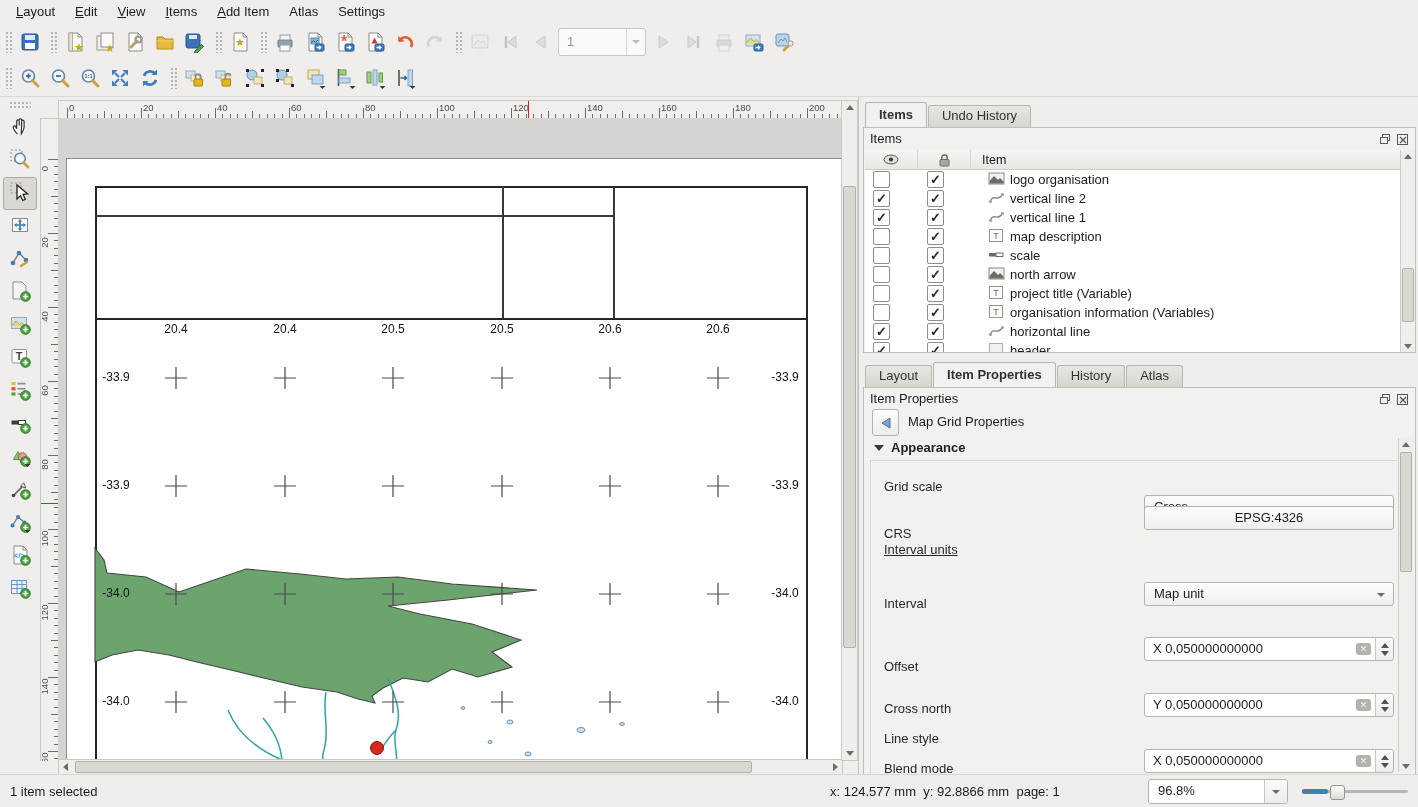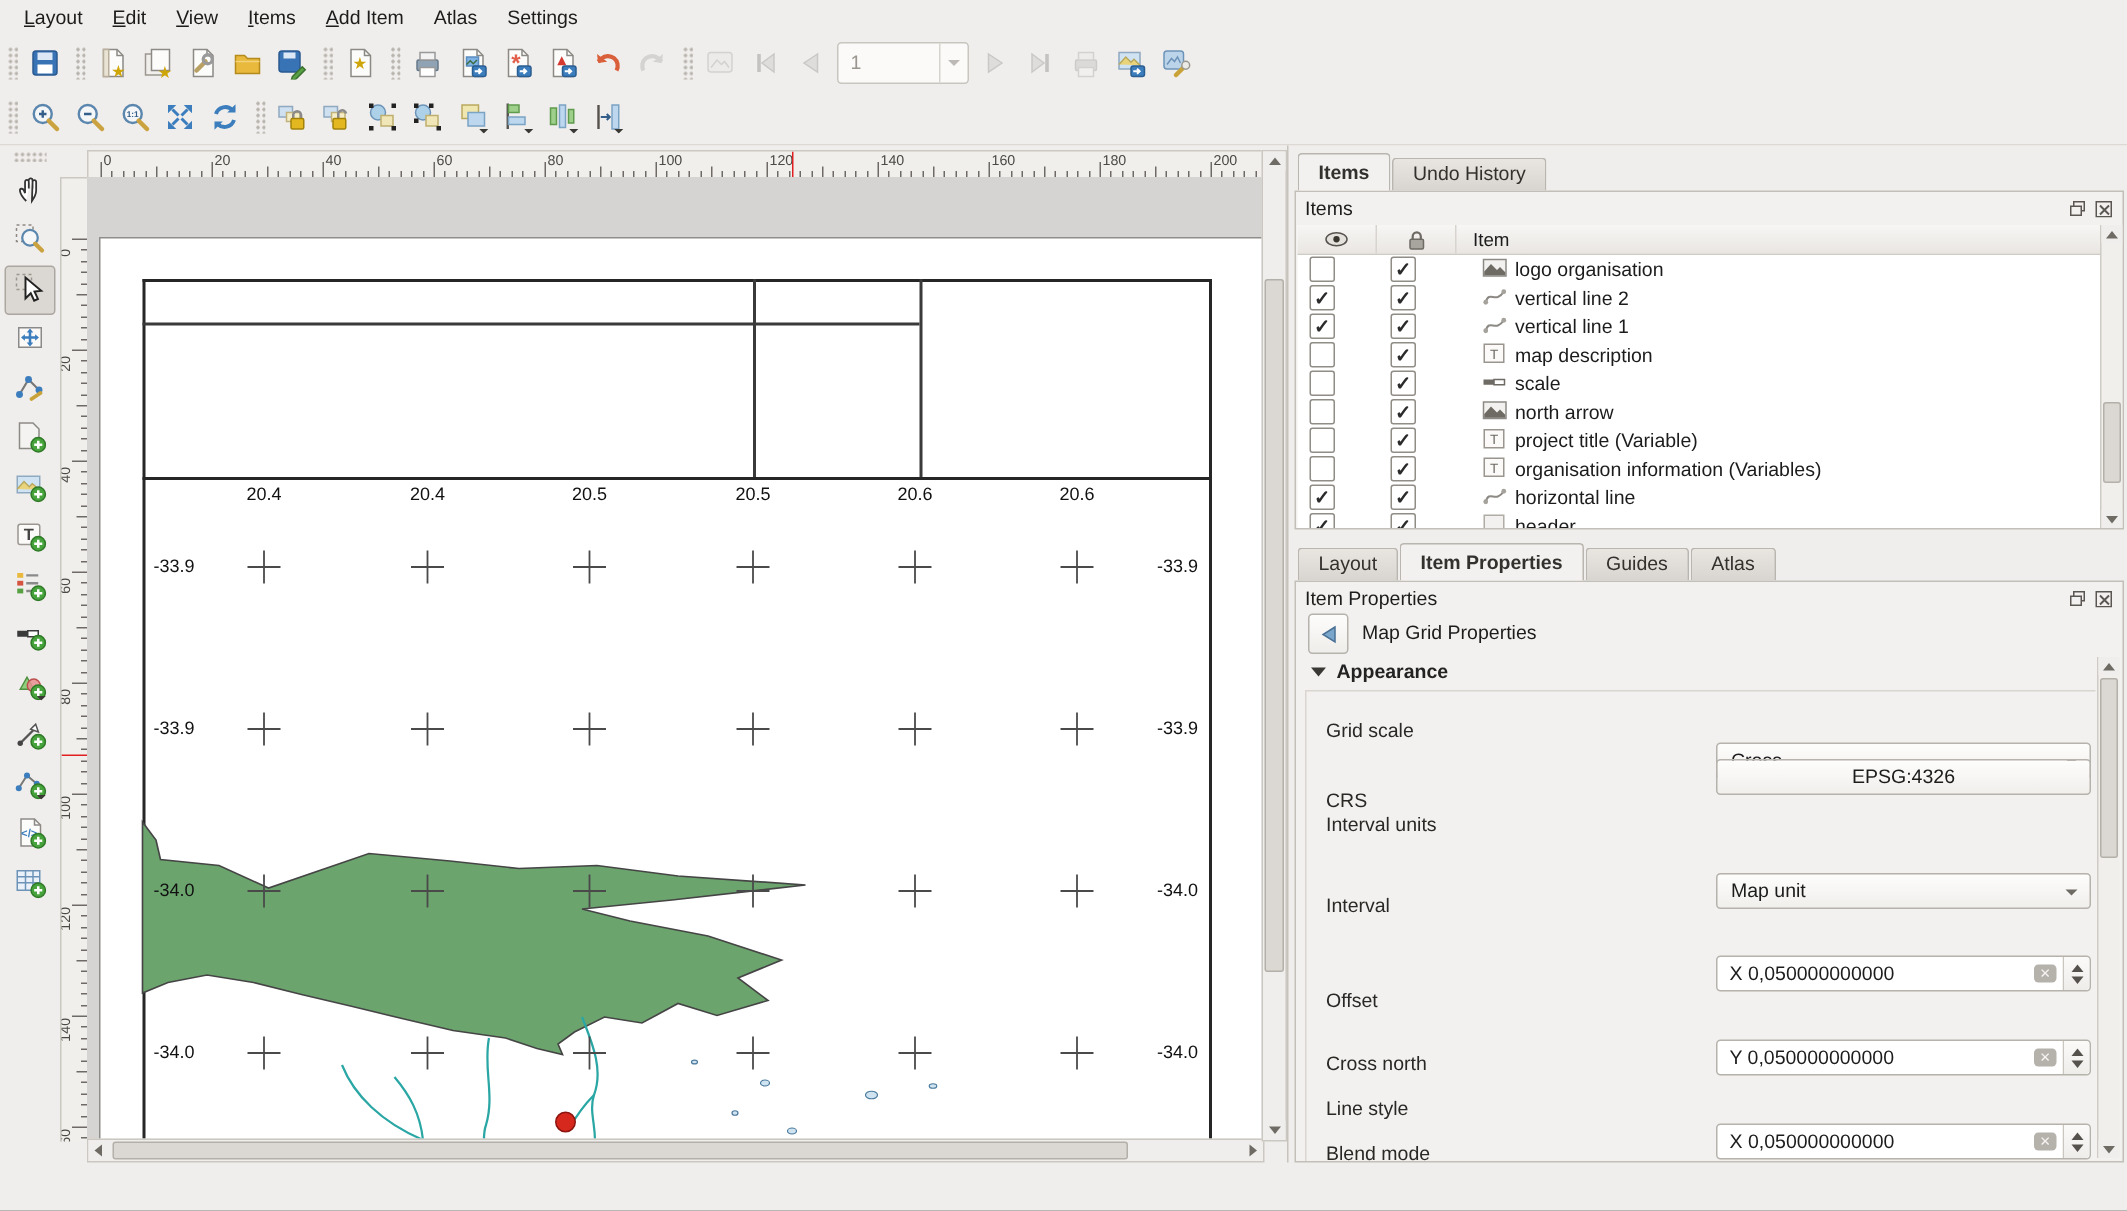--- a/index.html
+++ b/index.html
@@ -1052,21 +1052,21 @@
           <div class="sb-btn" style="bottom:0;left:0;right:0;height:12px;">
               <div class="tri down"></div>
             </div>
           <div class="sb-thumb" style="top:118px;height:52px;left:1px;right:1px;"></div>
         </div>
       </div>
 
       <div class="tabbar" style="top:264px;">
         <div class="tab">Layout</div>
         <div class="tab active">Item Properties</div>
-        <div class="tab">Guides</div>
+        <div class="tab">History</div>
         <div class="tab">Atlas</div>
       </div>
 
       <div class="dockframe" style="top:290px;bottom:0;">
         <div class="dock-title">
           <span class="t">Item Properties</span>
           <span class="mini-btn">
             <svg width="12" height="12">
                 <rect x="3.5" y="1.5" width="7" height="6" fill="none" stroke="#5a5752"></rect>
                 <rect x="1.5" y="4.5" width="7" height="6" fill="#f3f1ef" stroke="#5a5752"></rect>
@@ -1096,21 +1096,21 @@
         <div class="prop-label" style="top:91px;">Grid scale</div>
         <div class="ctrl dropdown" style="top:86px;">
           <span>Cross</span><span class="arrow-down"></span>
         </div>
 
         <div class="prop-label" style="top:122px;margin-top:16px;">CRS</div>
         <div class="ctrl pushbtn" style="top:118px;">
           <span>EPSG:4326</span>
         </div>
 
-        <div class="prop-label" style="top:154px;">Interval units</div>
+        <div class="prop-label" style="top:154px;text-decoration:underline;">Interval units</div>
         <div class="ctrl dropdown" style="top:149px;">
           <span>Map unit</span><span class="arrow-down"></span>
         </div>
 
         <div class="prop-label" style="top:208px;">Interval</div>
         <div class="ctrl spinfield" style="top:180px;">
           <span>X 0,050000000000</span>
           <span class="clear">✕</span>
           <span class="spin">
               <span class="tri up"></span>
@@ -1148,13 +1148,28 @@
             </div>
           <div class="sb-btn" style="bottom:0;left:0;right:0;height:12px;">
               <div class="tri down"></div>
             </div>
           <div class="sb-thumb" style="top:14px;height:118px;left:1px;right:1px;"></div>
         </div>
       </div>
     </div>
   </div>
 
+  <div id="statusbar">
+    <span style="margin-left:10px;">1 item selected</span>
+    <span id="status-coords">x: 124.577 mm  y: 92.8866 mm  page: 1</span>
+    <div id="zoom-combo">
+      <span class="val">96.8%</span>
+      <span class="dd">
+          <span class="arrow-down"></span>
+        </span>
+    </div>
+    <div id="zoom-slider">
+      <div class="groove"></div>
+      <div class="fill"></div>
+      <div class="handle"></div>
+    </div>
+  </div>
 </div>
 
 </body></html>

